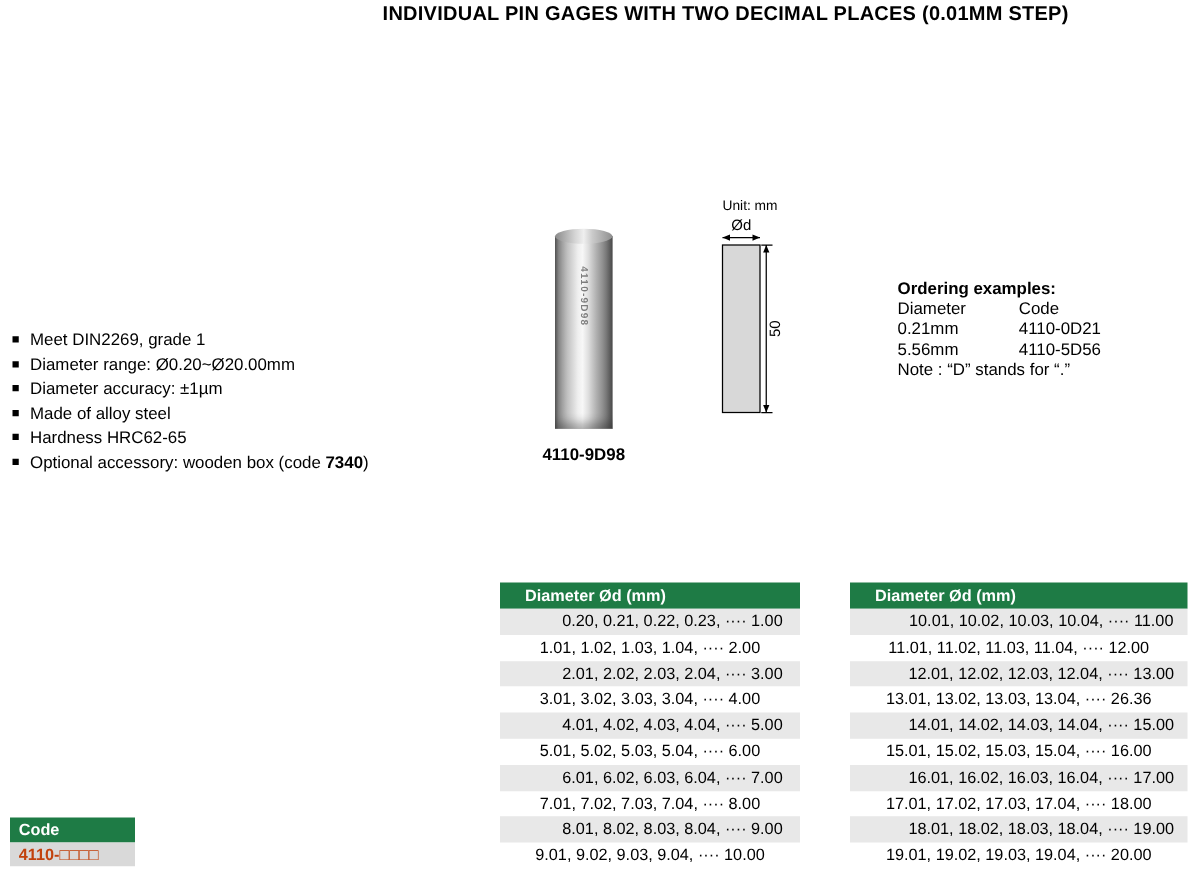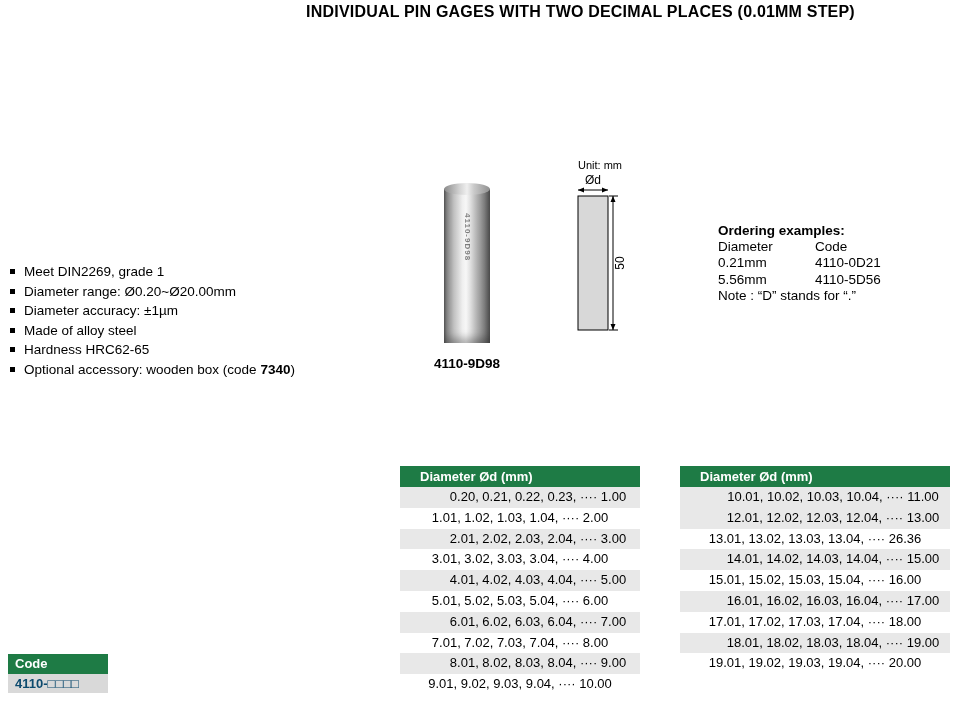--- a/index.html
+++ b/index.html
@@ -30,21 +30,21 @@
   .dim-drawing{position:absolute;left:563px;top:172px;}
   .dim-drawing text{font-family:"Liberation Sans","DejaVu Sans",sans-serif;font-size:12px;fill:#000;}
 
   .ordering{position:absolute;left:718px;top:223px;width:235px;font-size:13.5px;line-height:16.2px;}
   .ord-title{font-weight:bold;}
   .ord-c1{display:inline-block;width:97px;}
   .ord-note{white-space:nowrap;}
 
   .code-box{position:absolute;left:8px;top:654px;width:100px;font-size:13px;font-weight:bold;}
   .code-head{height:20px;line-height:20px;background:#1e7b45;color:#fff;padding-left:7px;box-sizing:border-box;}
-  .code-val{height:19px;line-height:19px;background:#d9d9d9;color:#0c4a6e;padding-left:7px;box-sizing:border-box;}
+  .code-val{height:19px;line-height:19px;background:#d9d9d9;color:#c2410c;padding-left:7px;box-sizing:border-box;}
 
   .dtable{position:absolute;top:466px;font-size:13px;}
   .t1{left:400px;width:240px;}
   .t2{left:680px;width:270px;}
   .thead{height:21px;line-height:21px;background:#1e7b45;color:#fff;font-weight:bold;padding-left:20px;box-sizing:border-box;}
   .trow{height:20.8px;line-height:20.8px;text-align:center;white-space:nowrap;}
   .trow.alt{background:#e8e8e8;padding-left:36px;}
 </style>
 </head>
 <body>
@@ -118,20 +118,21 @@
     <div class="trow">5.01, 5.02, 5.03, 5.04, ···· 6.00</div>
     <div class="trow alt">6.01, 6.02, 6.03, 6.04, ···· 7.00</div>
     <div class="trow">7.01, 7.02, 7.03, 7.04, ···· 8.00</div>
     <div class="trow alt">8.01, 8.02, 8.03, 8.04, ···· 9.00</div>
     <div class="trow">9.01, 9.02, 9.03, 9.04, ···· 10.00</div>
   </div>
 
   <div class="dtable t2">
     <div class="thead">Diameter Ød (mm)</div>
     <div class="trow alt">10.01, 10.02, 10.03, 10.04, ···· 11.00</div>
+    <div class="trow">11.01, 11.02,  11.03, 11.04, ···· 12.00</div>
     <div class="trow alt">12.01, 12.02, 12.03, 12.04, ···· 13.00</div>
     <div class="trow">13.01, 13.02, 13.03, 13.04, ···· 26.36</div>
     <div class="trow alt">14.01, 14.02, 14.03, 14.04, ···· 15.00</div>
     <div class="trow">15.01, 15.02, 15.03, 15.04, ···· 16.00</div>
     <div class="trow alt">16.01, 16.02, 16.03, 16.04, ···· 17.00</div>
     <div class="trow">17.01, 17.02, 17.03, 17.04, ···· 18.00</div>
     <div class="trow alt">18.01, 18.02, 18.03, 18.04, ···· 19.00</div>
     <div class="trow">19.01, 19.02, 19.03, 19.04, ···· 20.00</div>
   </div>
 

